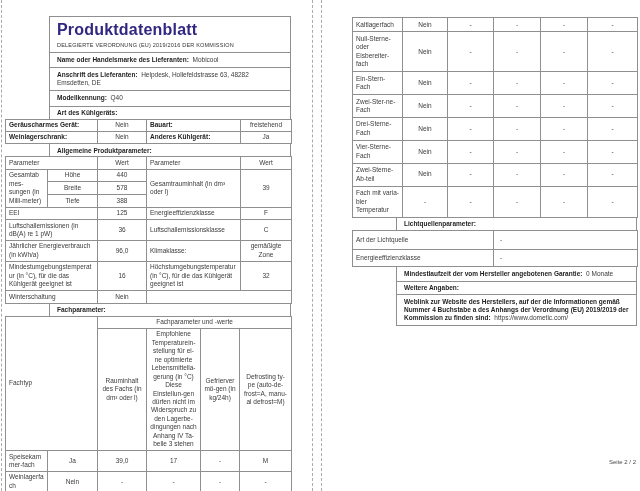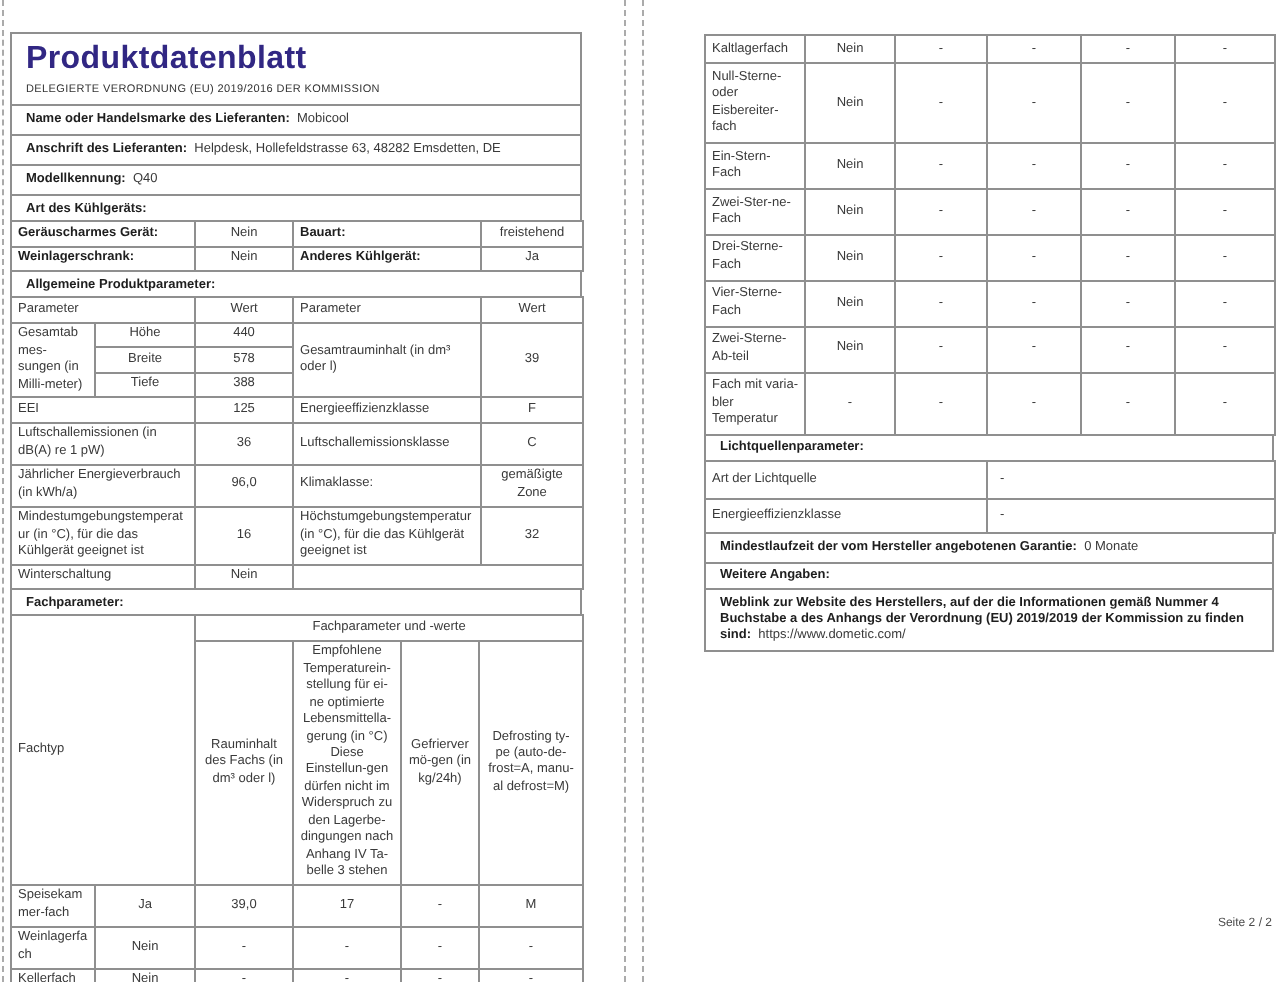--- a/index.html
+++ b/index.html
@@ -5,21 +5,21 @@
   html,body{margin:0;padding:0;}
   body{
     width:640px;height:491px;position:relative;background:#ffffff;
     font-family:"Liberation Sans",sans-serif;color:#3a3a3a;
     -webkit-font-smoothing:antialiased;
   }
   .dash{position:absolute;top:0;bottom:0;width:0;border-left:1px dashed #ababab;}
   #page1{position:absolute;left:5px;top:17px;width:286px;}
   #page2{position:absolute;left:352px;top:18px;width:285px;height:460px;}
 
-  .box{border:1px solid #8f8f8f;margin-top:-1px;background:#fff;}
+  .box{border:1px solid #8f8f8f;margin-top:-1px;background:#fff;margin-left:44px;}
   .titlebox{padding:4px 7px 4px 7px;}
   .doc-title{font-size:16px;font-weight:bold;letter-spacing:0.2px;}
   .doc-sub{font-size:5.5px;color:#333;margin-top:3px;letter-spacing:0.2px;}
 
   .inforow{padding:3px 7px;font-size:6.5px;line-height:1.25;}
   .lbl{font-weight:bold;color:#1e1e1e;}
   .val{color:#3a3a3a;}
   .sectionrow{padding:2.5px 7px;font-size:6.5px;font-weight:bold;color:#1e1e1e;}
 
   table{border-collapse:collapse;table-layout:fixed;width:100%;margin-top:-1px;background:#fff;}

